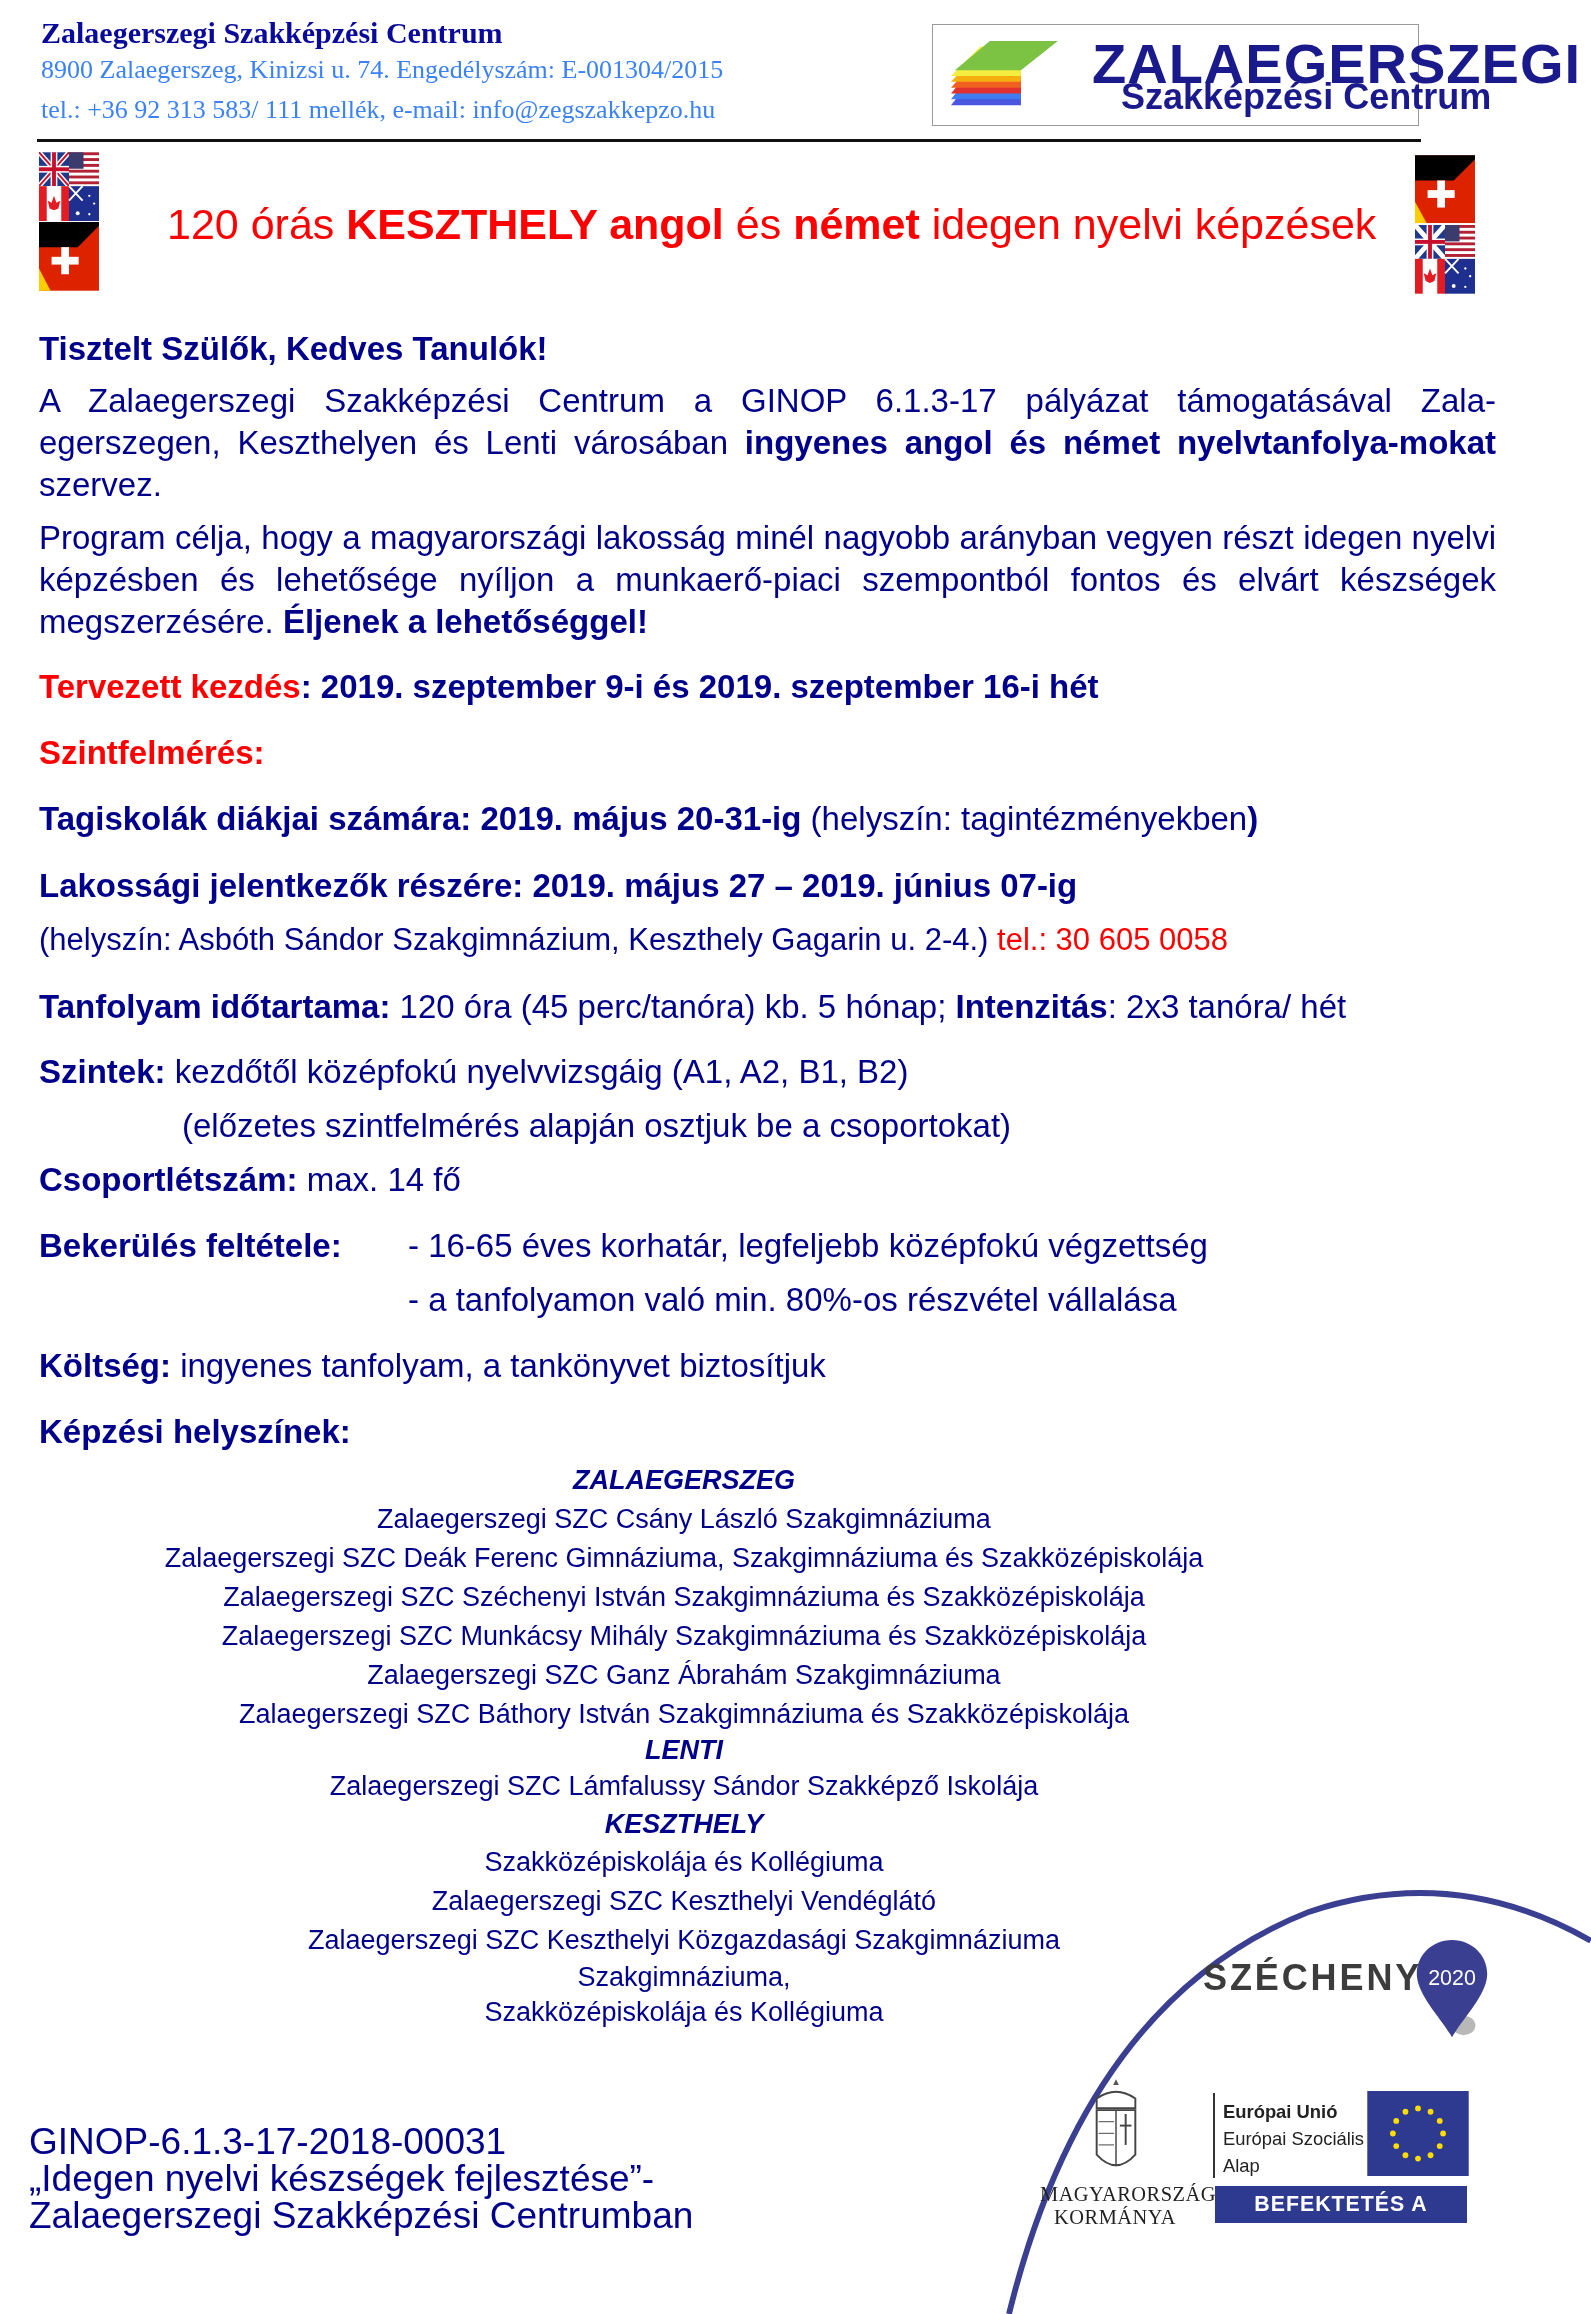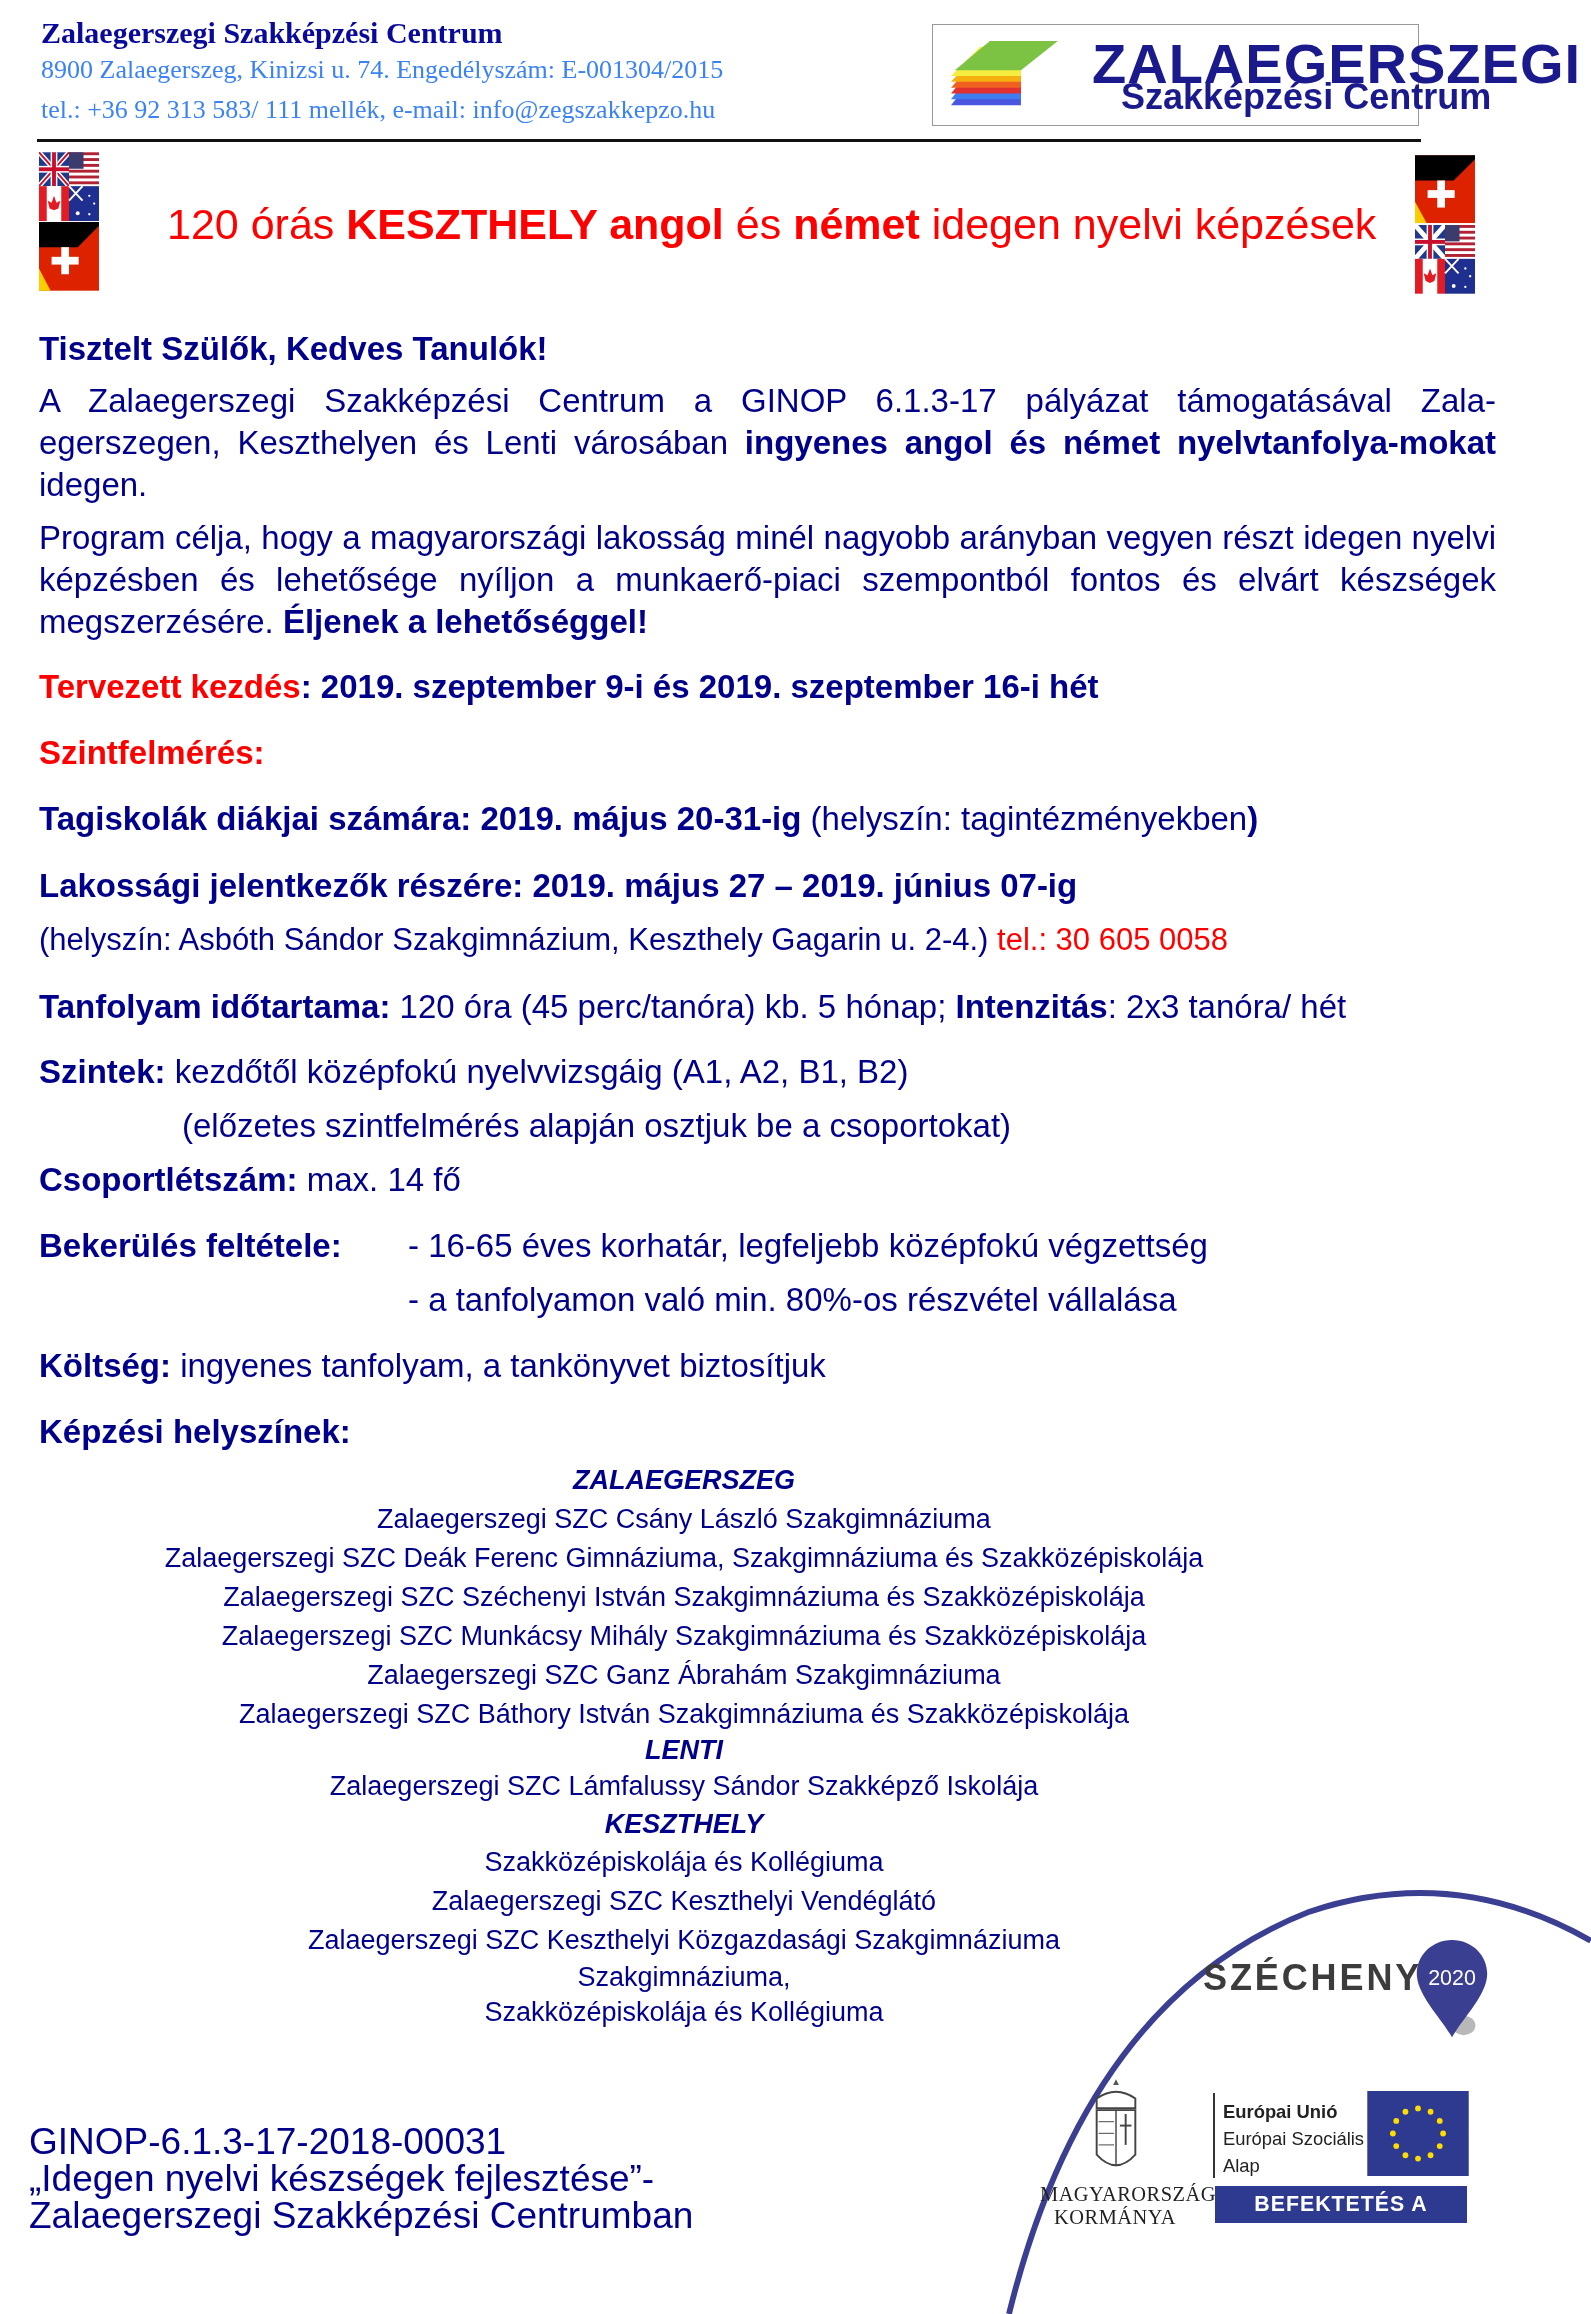--- a/index.html
+++ b/index.html
@@ -145,21 +145,21 @@
         <circle cx="52" cy="117" r="1.2" fill="#fff"></circle>
       <circle cx="57" cy="125" r="1.2" fill="#fff"></circle>
         <circle cx="52" cy="136" r="1.2" fill="#fff"></circle>
       <path d="M31,107 L45,122 M45,107 L31,122" stroke="#fff" stroke-width="2"></path>
     </g>
   </svg>
 </div>
 
 <div class="abs p" style="top:328px"><b>Tisztelt Szülők, Kedves Tanulók!</b></div>
 <div class="abs p just" style="top:380px">
-  <span>A Zalaegerszegi Szakképzési Centrum a GINOP 6.1.3-17 pályázat támogatásával Zala-egerszegen, Keszthelyen és Lenti városában </span><b>ingyenes angol és német nyelvtanfolya-mokat</b><span> idegen.</span>
+  <span>A Zalaegerszegi Szakképzési Centrum a GINOP 6.1.3-17 pályázat támogatásával Zala-egerszegen, Keszthelyen és Lenti városában </span><b>ingyenes angol és német nyelvtanfolya-mokat</b><span> szervez.</span>
 </div>
 <div class="abs p just" style="top:517px">
   <span>Program célja, hogy a magyarországi lakosság minél nagyobb arányban vegyen részt idegen nyelvi képzésben és lehetősége nyíljon a munkaerő-piaci szempontból fontos és elvárt készségek megszerzésére. </span><b>Éljenek a lehetőséggel!</b>
 </div>
 
 <div class="abs p" style="top:666px">
   <b class="red">Tervezett kezdés</b><b>: 2019. szeptember 9-i és 2019. szeptember 16-i hét</b>
 </div>
 <div class="abs p" style="top:732px">
   <b class="red">Szintfelmérés:</b>

